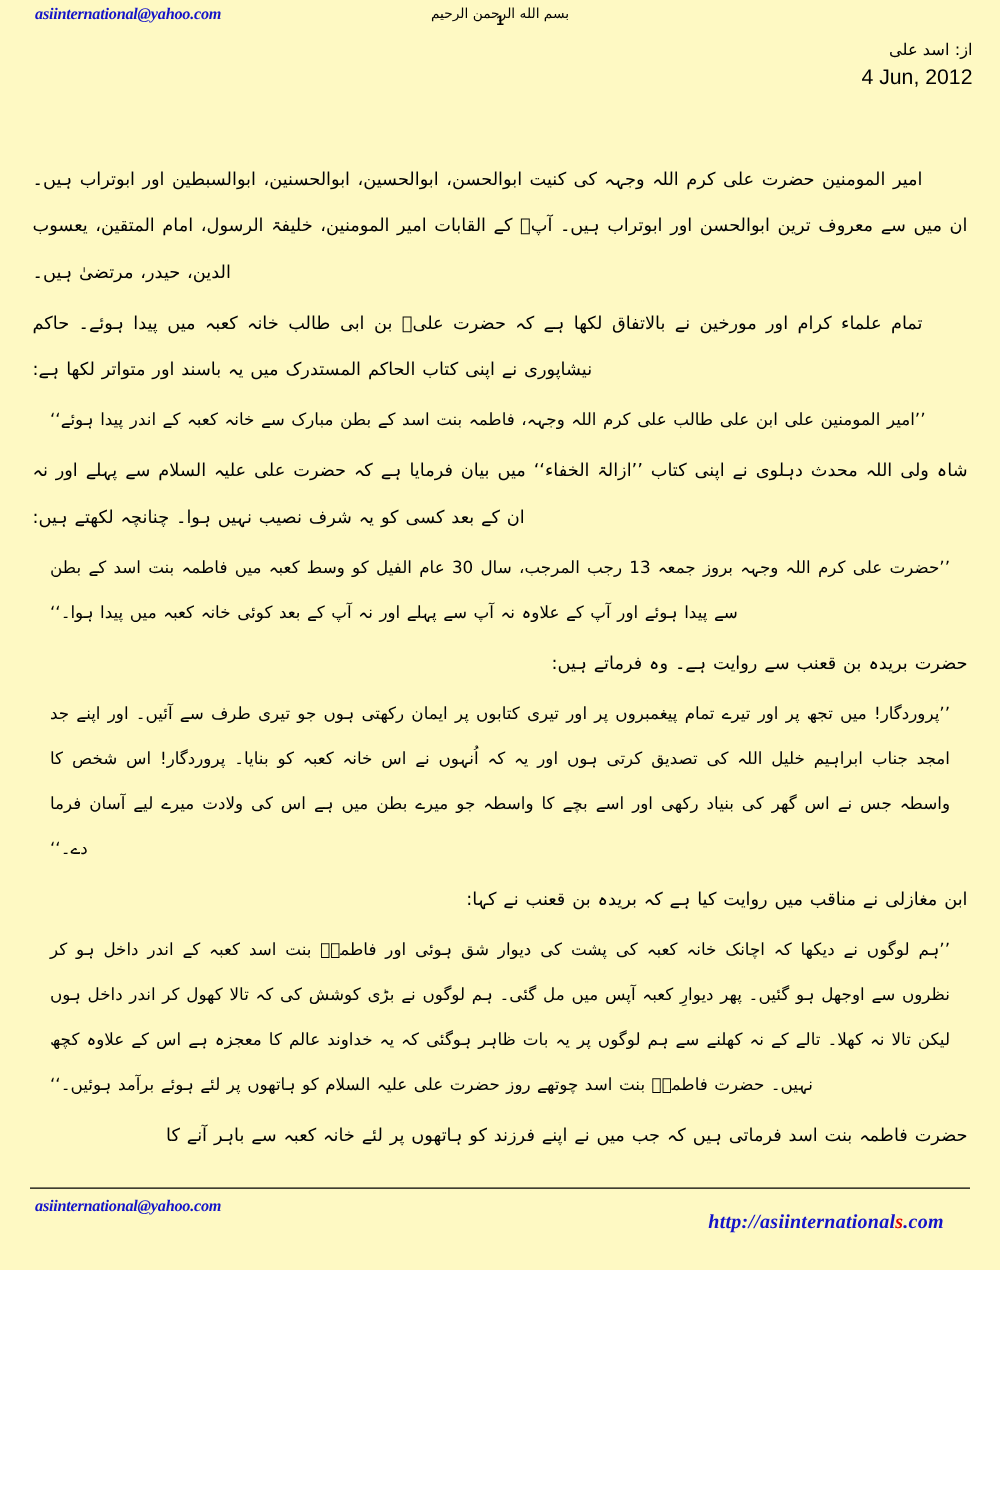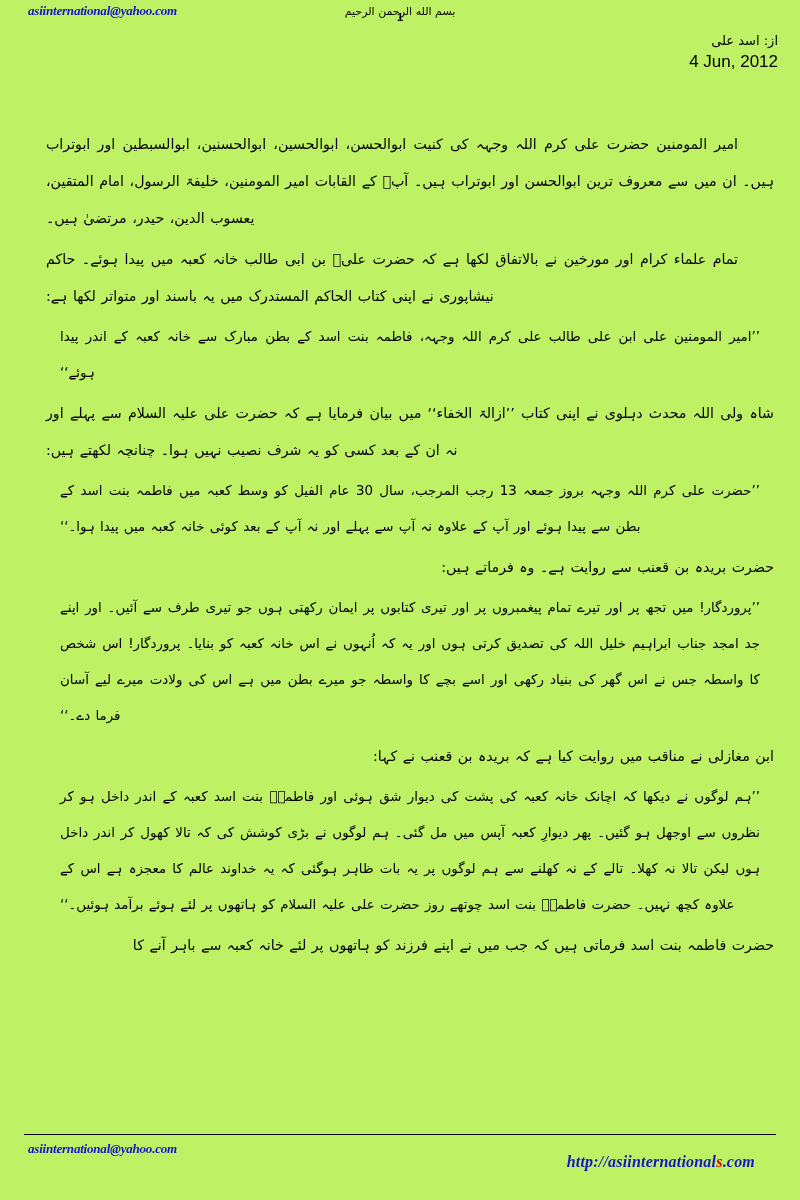--- a/index.html
+++ b/index.html
@@ -13,23 +13,23 @@
     height: 1200px;
     position: relative;
     overflow: hidden;
     font-family: "Liberation Serif", "DejaVu Serif", serif;
     color: #000000;
   }
 
   .page {
     position: relative;
     width: 800px;
-    height: 1200px;
+    height: 1016px;
     box-sizing: border-box;
-    background: #bef264;
+    background: #fef9c3;
   }
 
   
   .header {
     position: relative;
     height: 118px;
     width: 100%;
   }
   .header-email {
     position: absolute;
@@ -111,21 +111,20 @@
     white-space: nowrap;
   }
 
   
   .body-content {
     position: absolute;
     top: 126px;
     left: 26px;
     right: 26px;
     direction: rtl;
-    margin-left: 20px;
   }
   .para {
     direction: rtl;
     text-align: justify;
     text-align-last: left;
     font-family: "DejaVu Sans", sans-serif;
     font-size: 14.2px;
     line-height: 37px;
     color: #000;
     margin: 0 0 4px 0;

